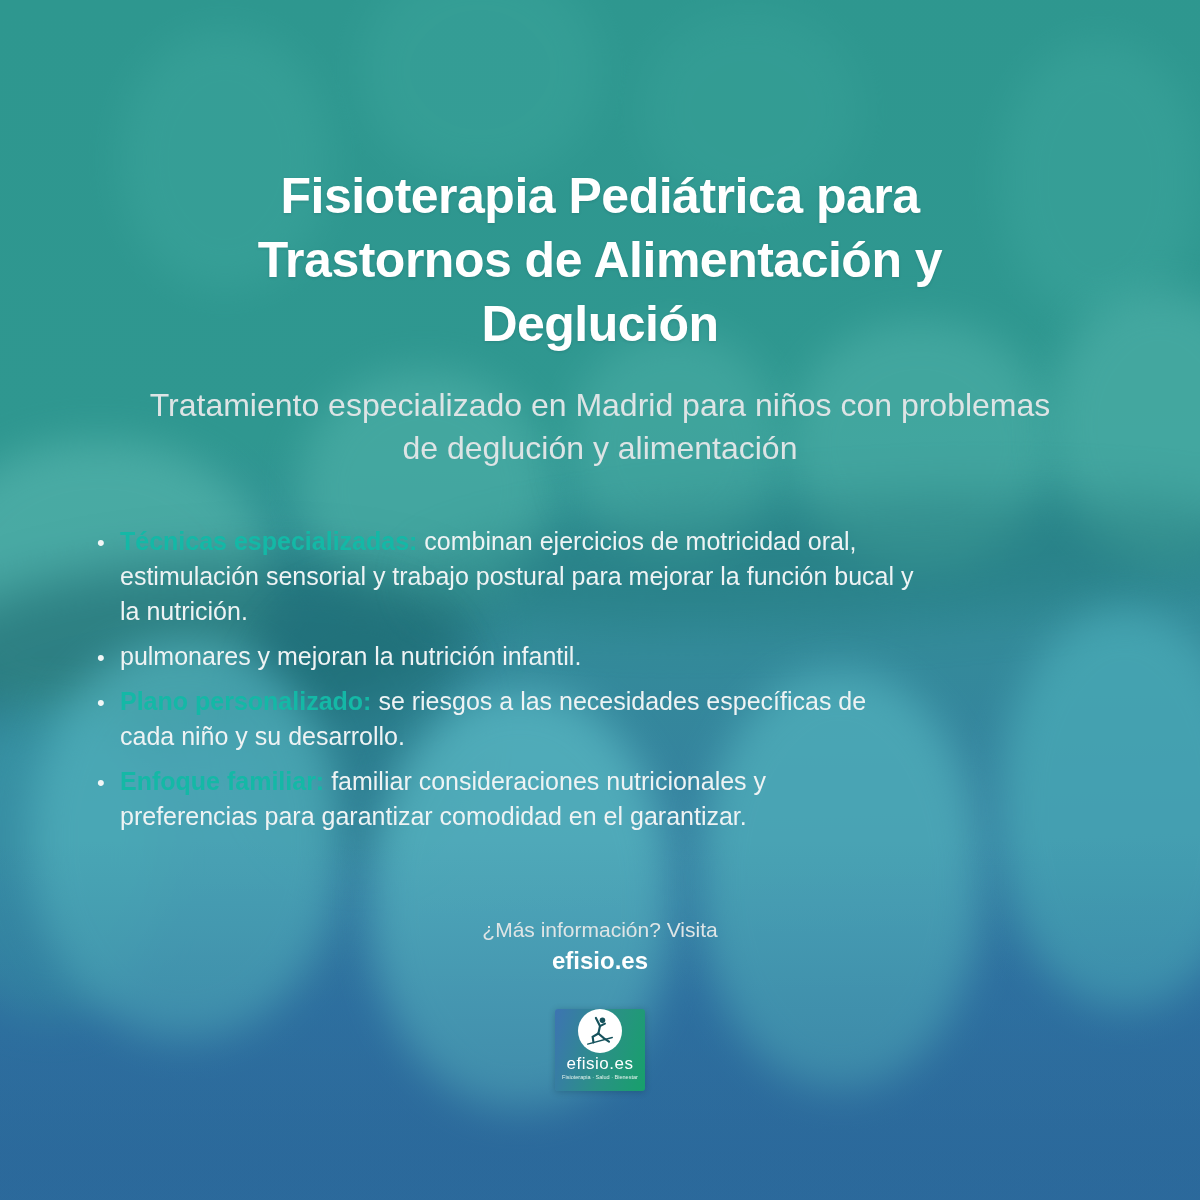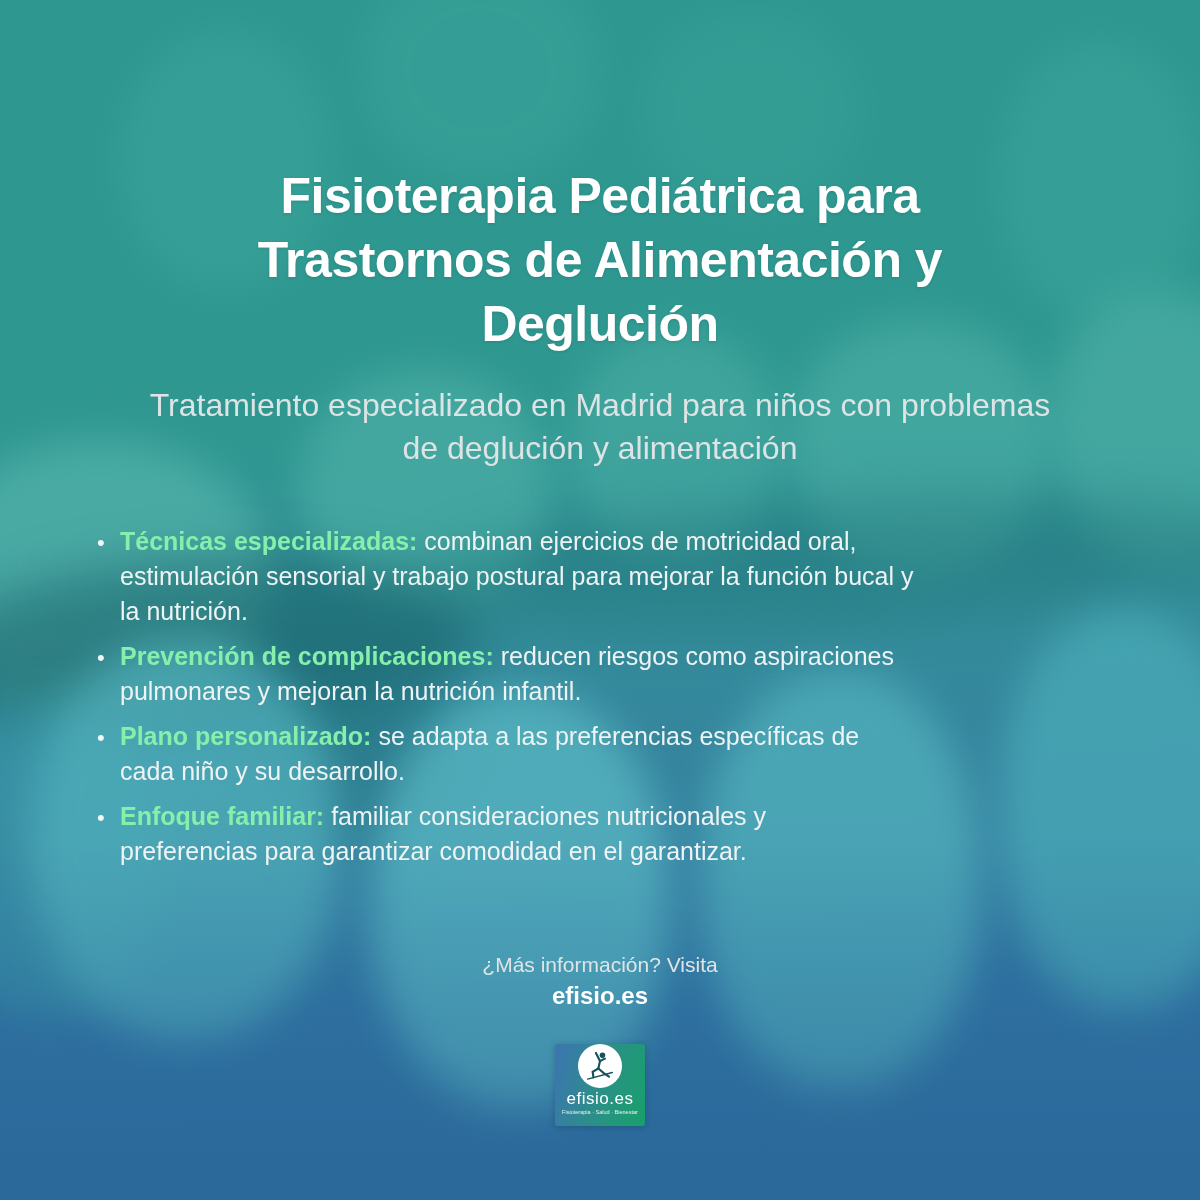--- a/index.html
+++ b/index.html
@@ -26,21 +26,21 @@
            text-shadow:0 1px 3px rgba(0,40,50,0.15); }
   .title .tline { white-space:nowrap; }
   .subtitle { margin-top:28px; color:#dde4e5; font-size:32px; line-height:43px; }
   .subtitle .sline { white-space:nowrap; }
   .bullets { margin:54px auto 0 auto; width:1010px; text-align:left;
              list-style:none; padding:0; }
   .bullet-item { position:relative; padding-left:25px; margin-bottom:10px;
                  color:#eef3f4; font-size:25px; line-height:35px; }
   .bullet-item .dot { position:absolute; left:2px; top:1px; font-size:22px; color:#f2f6f6; }
   .bline { white-space:nowrap; }
-  .bline strong { font-weight:700; color:#86efac; }
+  .bline strong { font-weight:700; color:#14b8a6; }
   .footer-prompt { margin-top:81px; color:#dfe5e6; font-size:21px; line-height:30px; }
   .footer-site   { color:#ffffff; font-size:24px; line-height:32px; font-weight:700; }
   
   .logo { margin:32px auto 0 auto; width:90px; height:82px;
           background:linear-gradient(105deg,#3d74b2 0%,#2a9185 55%,#17a06b 100%);
           border-radius:3px; text-align:center; box-shadow:0 1px 6px rgba(0,30,50,.25); }
   .logo-circle { margin:8px auto 0 auto; width:44px; height:44px; border-radius:50%;
                  background:#ffffff; display:flex; align-items:center; justify-content:center; }
   .logo-name { margin-top:2px; color:#ffffff; font-size:17px; line-height:18px; letter-spacing:0.5px; }
   .logo-tagline { color:#e8f5ef; font-size:6px; line-height:8px; white-space:nowrap;
@@ -92,26 +92,25 @@
 
     <ul class="bullets">
       <li class="bullet-item">
         <span class="dot">•</span>
         <div class="bline"><strong>Técnicas especializadas:</strong> <span>combinan ejercicios de motricidad oral,</span></div>
         <div class="bline">estimulación sensorial y trabajo postural para mejorar la función bucal y</div>
         <div class="bline">la nutrición.</div>
       </li>
       <li class="bullet-item">
         <span class="dot">•</span>
-        <div class="bline"><strong>Prevención de complicaciones:</strong> <span>reducen riesgos como aspiraciones</span></div>
         <div class="bline">pulmonares y mejoran la nutrición infantil.</div>
       </li>
       <li class="bullet-item">
         <span class="dot">•</span>
-        <div class="bline"><strong>Plano personalizado:</strong> <span>se adapta a las preferencias específicas de</span></div>
+        <div class="bline"><strong>Plano personalizado:</strong> <span>se riesgos a las necesidades específicas de</span></div>
         <div class="bline">cada niño y su desarrollo.</div>
       </li>
       <li class="bullet-item">
         <span class="dot">•</span>
         <div class="bline"><strong>Enfoque familiar:</strong> <span>familiar consideraciones nutricionales y</span></div>
         <div class="bline">preferencias para garantizar comodidad en el garantizar.</div>
       </li>
     </ul>
 
     <div class="footer-prompt">¿Más información? Visita</div>

